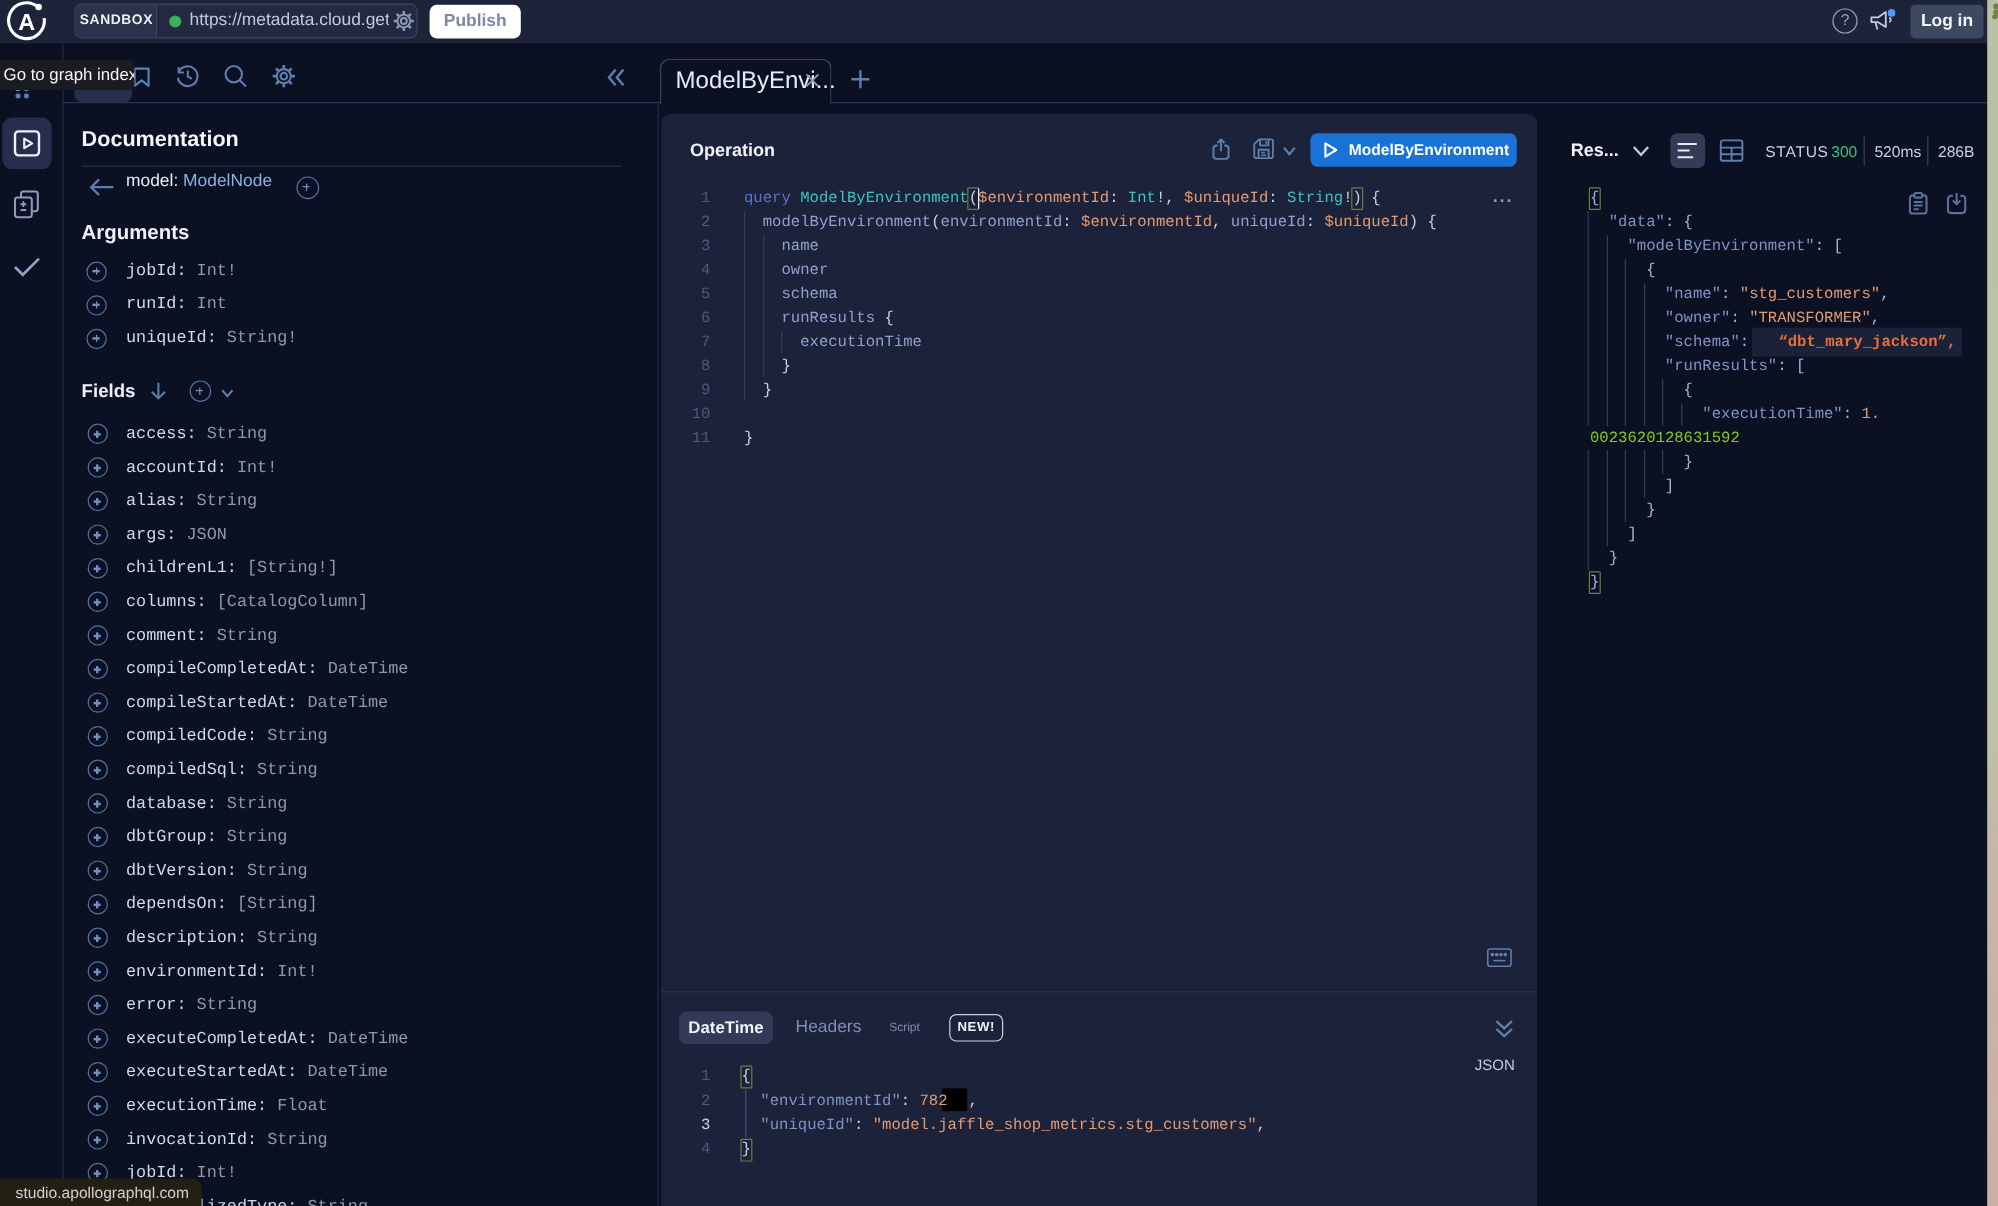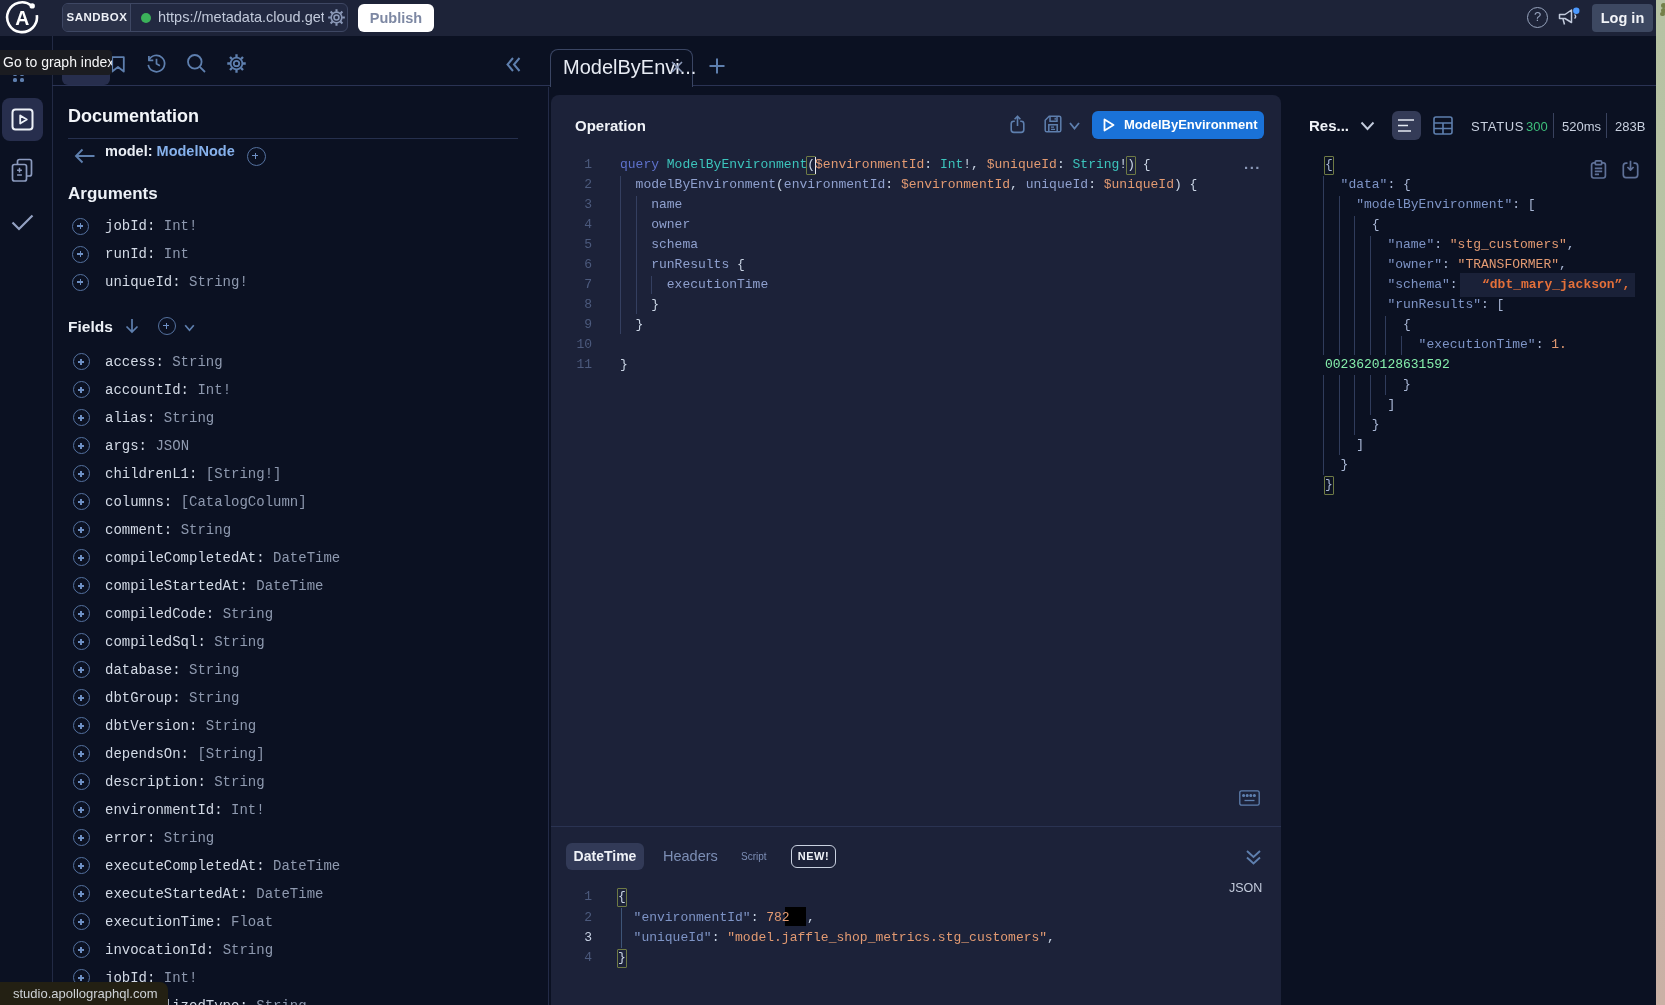--- a/index.html
+++ b/index.html
@@ -108,21 +108,21 @@
 </svg>
 <svg style="left:708px;top:57px" width="18" height="18" viewBox="0 0 18 18">
 <path d="M9 1.5 L9 16.5 M1.5 9 L16.5 9" stroke="#5E7FAE" stroke-width="2"></path>
 </svg>
 <div class="abs" style="left:547.5px;top:87px;width:1px;height:918px;background:#232B47"></div>
 <div class="abs" style="left:68px;top:106px;font-size:18px;font-weight:bold;color:#F2F5F9">Documentation</div>
 <div class="abs" style="left:68px;top:137.5px;width:450px;height:1px;background:#26304E"></div>
 <svg style="left:74px;top:147px" width="21" height="18" viewBox="0 0 21 18">
 <path d="M8.5 2.5 L2 9 L8.5 15.5 M2.5 9 L20.5 9" fill="none" stroke="#5E7FAE" stroke-width="1.9"></path>
 </svg>
-<div class="abs" style="left:105px;top:142.5px;font-size:14.5px;font-weight:bold;color:#E9EDF4">model: <span style="color:#86B1EC">ModelNode</span></div>
+<div class="abs" style="left:105px;top:142.5px;font-size:14.5px;font-weight:normal;color:#E9EDF4">model: <span style="color:#86B1EC">ModelNode</span></div>
 <div class="plus" style="left:247px;top:147px;width:19px;height:19px"></div>
 <div class="abs" style="left:68px;top:184px;font-size:17px;font-weight:bold;color:#EDF1F7">Arguments</div>
 <div class="plus" style="left:72px;top:217.5px"></div>
 <div class="fl" style="left:105px;top:212px">jobId: <b>Int!</b></div>
 <div class="plus" style="left:72px;top:245.5px"></div>
 <div class="fl" style="left:105px;top:240px">runId: <b>Int</b></div>
 <div class="plus" style="left:72px;top:273.5px"></div>
 <div class="fl" style="left:105px;top:268px">uniqueId: <b>String!</b></div>
 <div class="abs" style="left:68px;top:318px;font-size:15.5px;font-weight:bold;color:#EDF1F7">Fields</div>
 <svg style="left:125px;top:318px" width="14" height="16" viewBox="0 0 14 16">
@@ -282,21 +282,21 @@
 <g fill="none" stroke="#5E7FAE" stroke-width="1.6">
 <rect x="1" y="1" width="18" height="17" rx="2"></rect>
 <path d="M1 7 L19 7 M1 12.5 L19 12.5 M10 7 L10 18"></path>
 </g>
   </svg>
 <div class="abs" style="left:1471px;top:119px;font-size:13px;letter-spacing:0.6px;color:#C9D1E0">STATUS</div>
 <div class="abs" style="left:1526px;top:119px;font-size:13px;color:#3DBE7B">300</div>
 <div class="abs" style="left:1553px;top:113px;width:1px;height:25px;background:#39425E"></div>
 <div class="abs" style="left:1562px;top:119px;font-size:13px;color:#C9D1E0">520ms</div>
 <div class="abs" style="left:1606px;top:113px;width:1px;height:25px;background:#39425E"></div>
-<div class="abs" style="left:1615px;top:119px;font-size:13px;color:#C9D1E0">283B</div>
+<div class="abs" style="left:1615px;top:119px;font-size:13px;color:#C9D1E0">286B</div>
 <svg style="left:1590px;top:160px" width="17" height="19" viewBox="0 0 17 19">
 <g fill="none" stroke="#5F7198" stroke-width="1.7">
 <rect x="1.6" y="2.8" width="13.8" height="15.2" rx="2.2"></rect>
 <rect x="5.3" y="0.9" width="6.4" height="3.8" rx="1" fill="#0B1122"></rect>
 <path d="M4.8 8.3 L12.2 8.3 M4.8 11.3 L12.2 11.3 M4.8 14.3 L9 14.3"></path>
 </g>
   </svg>
 <svg style="left:1622px;top:160px" width="17" height="19" viewBox="0 0 17 19">
 <g fill="none" stroke="#5F7198" stroke-width="1.7" stroke-linejoin="round">
 <path d="M5.5 3.2 L4 3.2 Q1.3 3.2 1.3 6 L1.3 14.8 Q1.3 17.6 4 17.6 L13 17.6 Q15.7 17.6 15.7 14.8 L15.7 6 Q15.7 3.2 13 3.2 L11.5 3.2"></path>
@@ -310,21 +310,21 @@
 <div class="cl" style="left:1356.2px;top:195px"><span style="color:#7E94C6">"modelByEnvironment"</span><span style="color:#A8B6D4">: [</span></div>
 <div class="cl" style="left:1371.8px;top:215px"><span style="color:#A8B6D4">{</span></div>
 <div class="cl" style="left:1387.4px;top:235px"><span style="color:#7E94C6">"name"</span><span style="color:#A8B6D4">: </span><span style="color:#E29A72">"stg_customers"</span><span style="color:#A8B6D4">,</span></div>
 <div class="cl" style="left:1387.4px;top:255px"><span style="color:#7E94C6">"owner"</span><span style="color:#A8B6D4">: </span><span style="color:#E29A72">"TRANSFORMER"</span><span style="color:#A8B6D4">,</span></div>
 <div class="abs" style="left:1460px;top:273px;width:175px;height:24px;background:#1A2138"></div>
 <div class="cl" style="left:1387.4px;top:275px"><span style="color:#7E94C6">"schema"</span><span style="color:#A8B6D4">: </span></div>
 <div class="cl" style="left:1482px;top:275px;font-weight:bold;color:#E4703A">“dbt_mary_jackson”,</div>
 <div class="cl" style="left:1387.4px;top:295px"><span style="color:#7E94C6">"runResults"</span><span style="color:#A8B6D4">: [</span></div>
 <div class="cl" style="left:1403.0px;top:315px"><span style="color:#A8B6D4">{</span></div>
 <div class="cl" style="left:1418.6px;top:335px"><span style="color:#7E94C6">"executionTime"</span><span style="color:#A8B6D4">: </span><span style="color:#E29A72">1.</span></div>
-<div class="cl" style="left:1325.0px;top:355px"><span style="color:#86efac">0023620128631592</span></div>
+<div class="cl" style="left:1325.0px;top:355px"><span style="color:#84cc16">0023620128631592</span></div>
 <div class="cl" style="left:1403.0px;top:375px"><span style="color:#A8B6D4">}</span></div>
 <div class="cl" style="left:1387.4px;top:395px"><span style="color:#A8B6D4">]</span></div>
 <div class="cl" style="left:1371.8px;top:415px"><span style="color:#A8B6D4">}</span></div>
 <div class="cl" style="left:1356.2px;top:435px"><span style="color:#A8B6D4">]</span></div>
 <div class="cl" style="left:1340.6px;top:455px"><span style="color:#A8B6D4">}</span></div>
 <div class="cl" style="left:1325.0px;top:475px"><span style="color:#A8B6D4">}</span></div>
 <div class="abs" style="left:1323.0px;top:176px;width:1px;height:179px;background:#303C5C;z-index:1"></div>
 <div class="abs" style="left:1323.0px;top:375px;width:1px;height:100px;background:#303C5C;z-index:1"></div>
 <div class="abs" style="left:1338.6px;top:196px;width:1px;height:159px;background:#303C5C;z-index:1"></div>
 <div class="abs" style="left:1338.6px;top:375px;width:1px;height:80px;background:#303C5C;z-index:1"></div>

